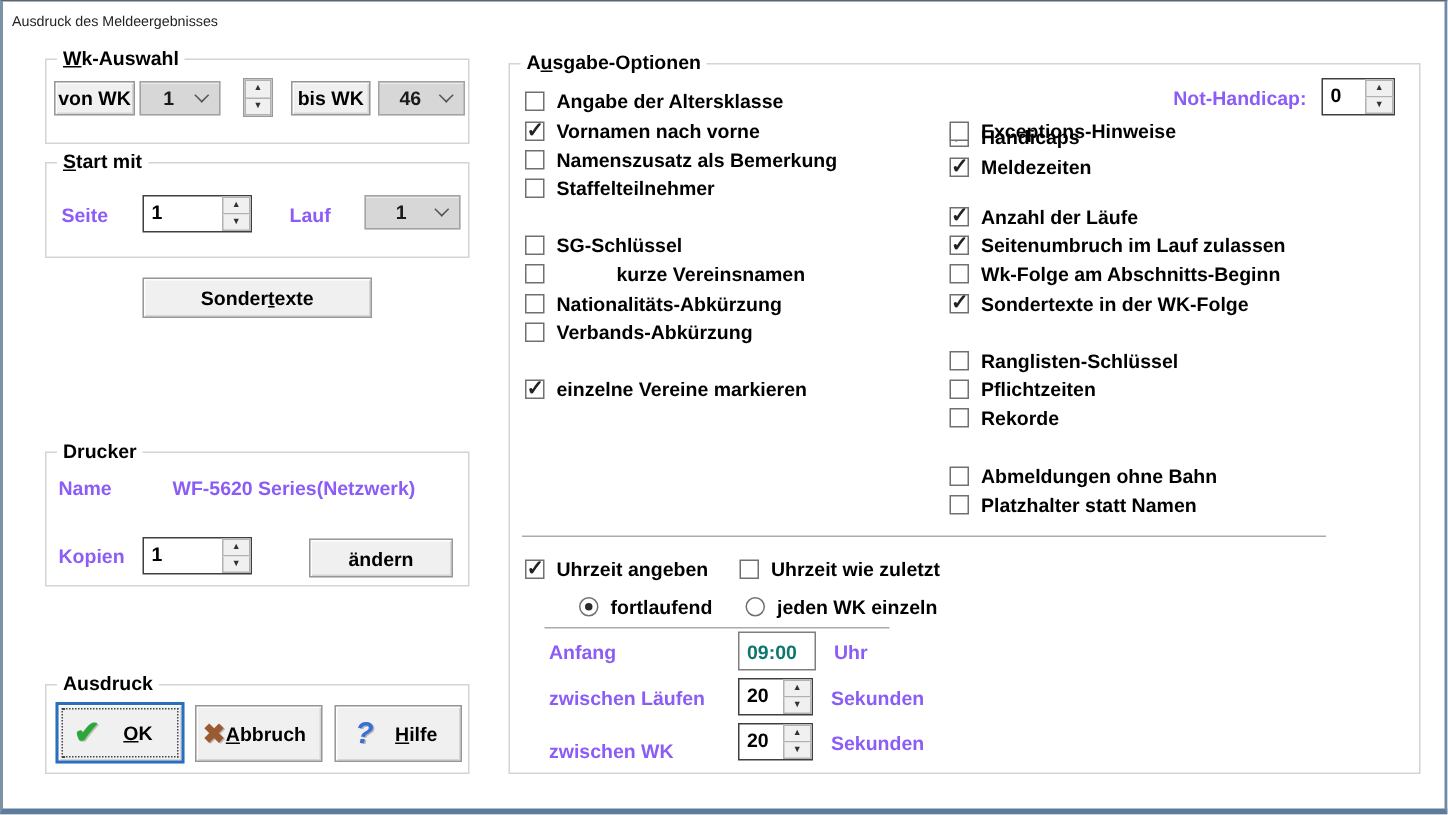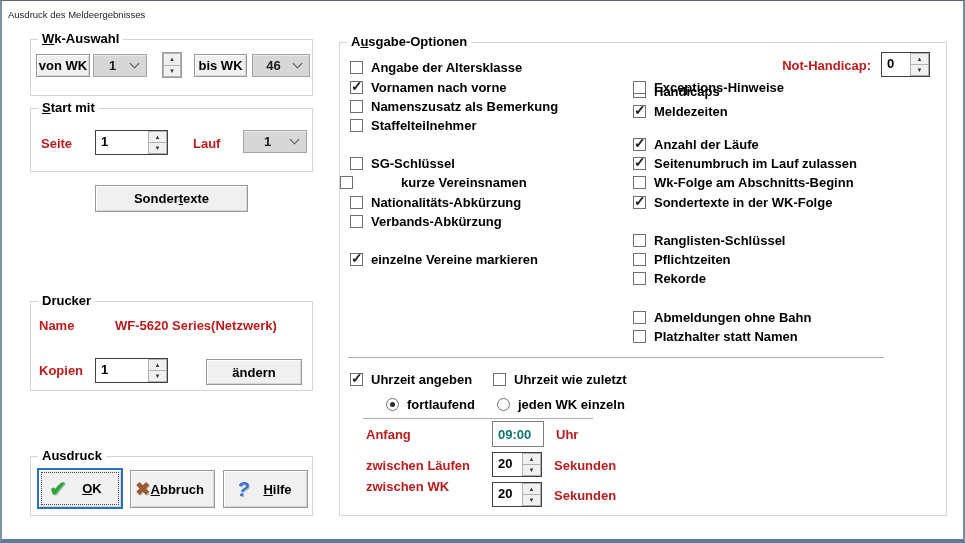--- a/index.html
+++ b/index.html
@@ -10,21 +10,21 @@
     border-right:2px solid #6f8ba3; border-bottom:4px solid #5d7b9d;
     overflow:hidden;
   }
   .titlebar { position:absolute; top:0; left:0; right:0; height:20px; padding:3px 0 0 6px; }
   .title-text { font-size:9.5px; color:#222; }
   .grp { position:absolute; border:1px solid #d4d4d4; }
   .grp-title { position:absolute; top:-9px; left:7px; background:#fff; padding:0 4px;
     font-weight:700; font-size:13px; color:#000; white-space:nowrap; }
   .ukey { text-decoration:underline; }
   .lbl { position:absolute; height:14px; display:flex; align-items:center;
-    font-weight:700; font-size:13px; color:#b91c1c; white-space:nowrap; }
+    font-weight:700; font-size:13px; color:#8b5cf6; white-space:nowrap; }
   .lbl.r { justify-content:flex-end; }
   .btn { position:absolute; display:flex; align-items:center; justify-content:center;
     background:#f0f0f0; border:1px solid #979797; font-weight:700; font-size:13px; color:#000;
     box-shadow:inset 1px 1px 0 #fdfdfd, inset -1px -1px 0 #d6d6d6; cursor:default; }
   .btn-dlg { justify-content:flex-start; }
   .btn-dlg .ic { width:30px; text-align:center; margin-left:4px; line-height:1; }
   .btn-dlg .bl { flex:1; text-align:center; margin-right:10px; }
   .btn-ok { border:2px solid #2a6fbe; outline:1px dotted #444; outline-offset:-5px; }
   .ic-check { color:#2fa63a; font-size:21px; text-shadow:1px 1px 0 rgba(70,110,70,.35); }
   .ic-cross { color:#9c5a33; font-size:18px; text-shadow:1px 1px 0 rgba(0,0,0,.2); }
@@ -168,21 +168,21 @@
         <span>Namenszusatz als Bemerkung</span>
       </div>
     <div class="cbrow" style="left:10px;top:75px;">
         <span class="cb"></span>
         <span>Staffelteilnehmer</span>
       </div>
     <div class="cbrow" style="left:10px;top:113px;">
         <span class="cb"></span>
         <span>SG-Schlüssel</span>
       </div>
-    <div class="cbrow" style="left:0;top:132px;gap:48px;">
+    <div class="cbrow" style="left:10px;top:132px;gap:48px;">
         <span class="cb"></span>
         <span>kurze Vereinsnamen</span>
       </div>
     <div class="cbrow" style="left:10px;top:152px;">
         <span class="cb"></span>
         <span>Nationalitäts-Abkürzung</span>
       </div>
     <div class="cbrow" style="left:10px;top:171px;">
         <span class="cb"></span>
         <span>Verbands-Abkürzung</span>
@@ -285,21 +285,21 @@
         <span class="spin-btn">
             <span class="arr">▲</span>
           </span>
         <span class="spin-btn">
             <span class="arr">▼</span>
           </span>
       </span>
     </div>
     <span class="lbl" style="left:214px;top:415px;">Sekunden</span>
 
-    <span class="lbl" style="left:26px;top:436px;">zwischen WK</span>
+    <span class="lbl" style="left:26px;top:450px;">zwischen WK</span>
     <div class="spin" style="left:152px;top:439px;width:50px;height:25px;">
       <span class="spin-val">20</span>
       <span class="spin-btns">
         <span class="spin-btn">
             <span class="arr">▲</span>
           </span>
         <span class="spin-btn">
             <span class="arr">▼</span>
           </span>
       </span>

